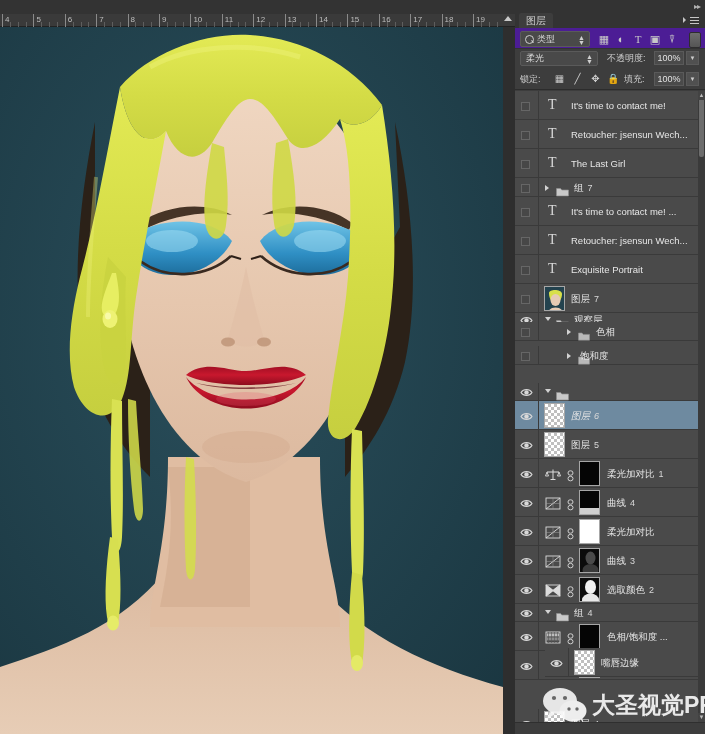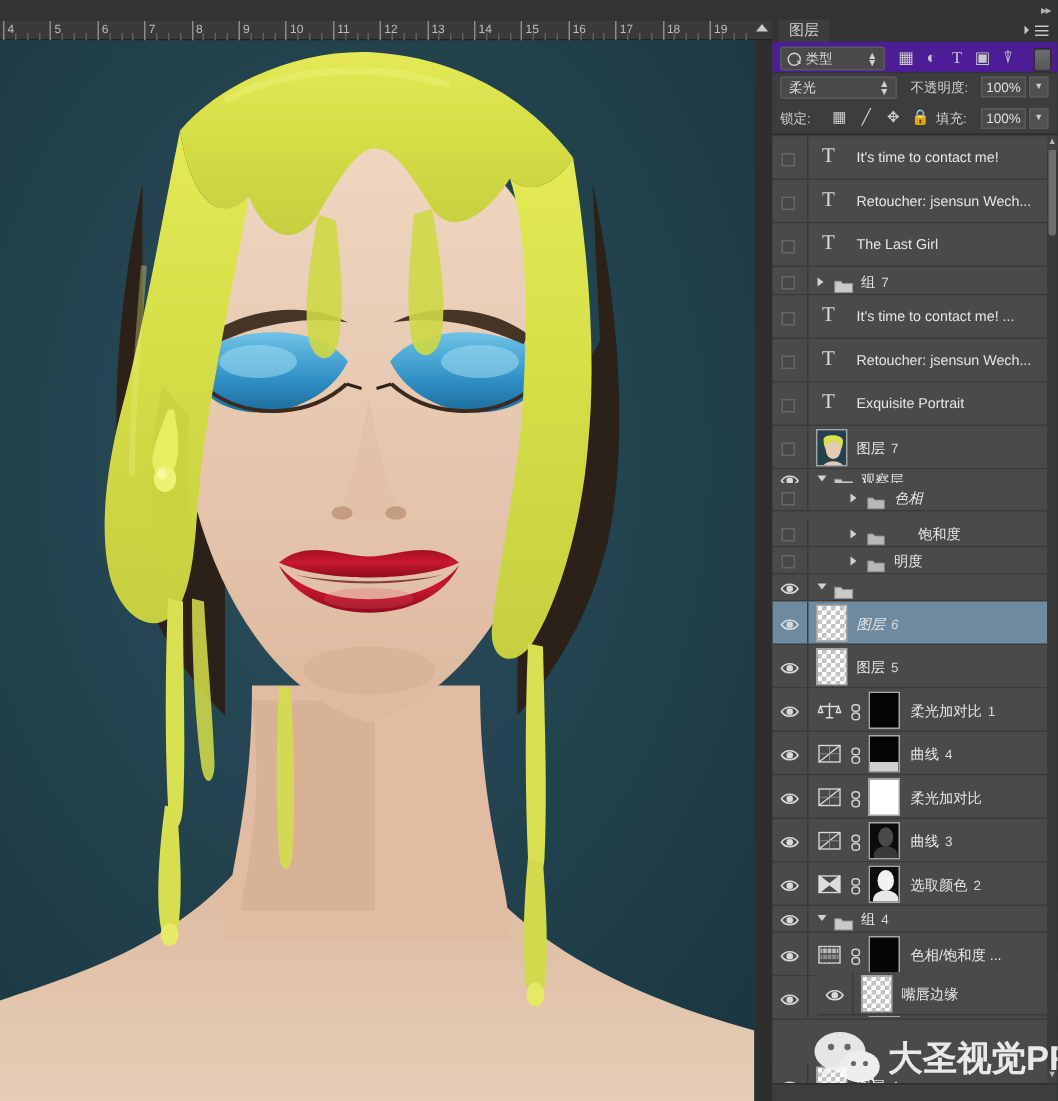--- a/index.html
+++ b/index.html
@@ -459,52 +459,41 @@
               <circle cx="6.5" cy="5.5" r="2.2" fill="#d8d8d8"></circle>
             </svg>
           </div>
           <div class="sep"></div>
           <div class="tri down" style="left: 30px; top: 4px;"></div>
           <div class="folder" style="left: 41px; top: 2px;"><svg width="13" height="10" viewBox="0 0 13 10">
               <path d="M0.5 1.5 L4.5 1.5 L5.8 3 L12.5 3 L12.5 9 L0.5 9 Z" fill="#c9c9c9" stroke="#8e8e8e" stroke-width="0.7"></path>
             </svg></div>
           <div class="lname" style="left: 59px; top: 1px;">观察层</div>
         </div>
-        <div class="lrow" style="top: 231px; height: 19px; font-style: italic;">
+        <div class="lrow" style="top: 231px; height: 19px;">
           <div class="eye" style="top: 5px;">
             <div style="width:9px;height:9px;margin:1px 0 0 1px;border:1px solid #666;background:#474747;box-sizing:border-box;"></div>
           </div>
           <div class="sep"></div>
           <div class="tri right" style="left: 52px; top: 7px;"></div>
           <div class="folder" style="left: 63px; top: 5px;"><svg width="12" height="9" viewBox="0 0 12 9">
               <path d="M0.5 1 L4 1 L5.2 2.4 L11.5 2.4 L11.5 8.2 L0.5 8.2 Z" fill="#b8b8b8" stroke="#8e8e8e" stroke-width="0.6"></path>
             </svg></div>
           <div class="lname" style="left: 81px; top: 4px;">色相</div>
         </div>
         <div class="lrow" style="top: 255px; height: 19px;">
           <div class="eye" style="top: 5px;">
             <div style="width:9px;height:9px;margin:1px 0 0 1px;border:1px solid #666;background:#474747;box-sizing:border-box;"></div>
           </div>
           <div class="sep"></div>
           <div class="tri right" style="left: 52px; top: 7px;"></div>
           <div class="folder" style="left: 63px; top: 5px;"><svg width="12" height="9" viewBox="0 0 12 9">
               <path d="M0.5 1 L4 1 L5.2 2.4 L11.5 2.4 L11.5 8.2 L0.5 8.2 Z" fill="#b8b8b8" stroke="#8e8e8e" stroke-width="0.6"></path>
             </svg></div>
-          <div class="lname" style="left: 97px; top: 4px; font-family: Liberation Mono, monospace;">饱和度</div>
-        </div>
-        <div class="lrow" style="top: 274px; height: 18px;">
-          <div class="eye" style="top: 4px;">
-            <div style="width:9px;height:9px;margin:1px 0 0 1px;border:1px solid #666;background:#474747;box-sizing:border-box;"></div>
-          </div>
-          <div class="sep"></div>
-          <div class="tri right" style="left: 52px; top: 6px;"></div>
-          <div class="folder" style="left: 63px; top: 4px;"><svg width="12" height="9" viewBox="0 0 12 9">
-              <path d="M0.5 1 L4 1 L5.2 2.4 L11.5 2.4 L11.5 8.2 L0.5 8.2 Z" fill="#b8b8b8" stroke="#8e8e8e" stroke-width="0.6"></path>
-            </svg></div>
-          <div class="lname" style="left: 81px; top: 3px;">明度</div>
+          <div class="lname" style="left: 65px; top: 4px; font-family: Liberation Mono, monospace;">饱和度</div>
         </div>
         <div class="lrow" style="top: 292px; height: 18px;">
           <div class="eye" style="top: 4px;">
             <svg width="13" height="11" viewBox="0 0 13 11">
               <path d="M1 5.5 C3.5 1.5 9.5 1.5 12 5.5 C9.5 9.5 3.5 9.5 1 5.5 Z" fill="none" stroke="#d8d8d8" stroke-width="1.1"></path>
               <circle cx="6.5" cy="5.5" r="2.2" fill="#d8d8d8"></circle>
             </svg>
           </div>
           <div class="sep"></div>
           <div class="tri down" style="left: 30px; top: 6px;"></div>

